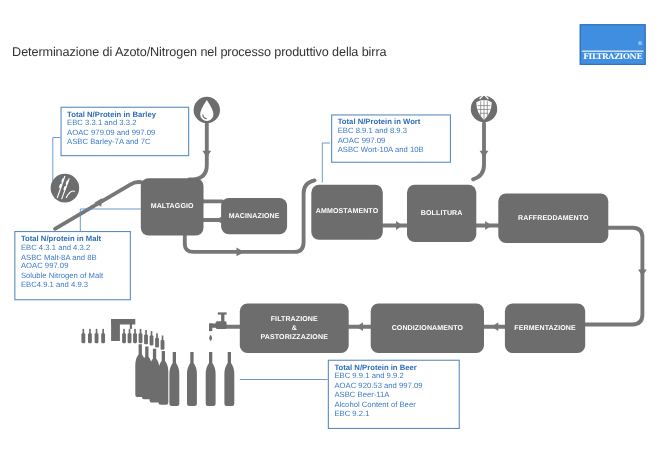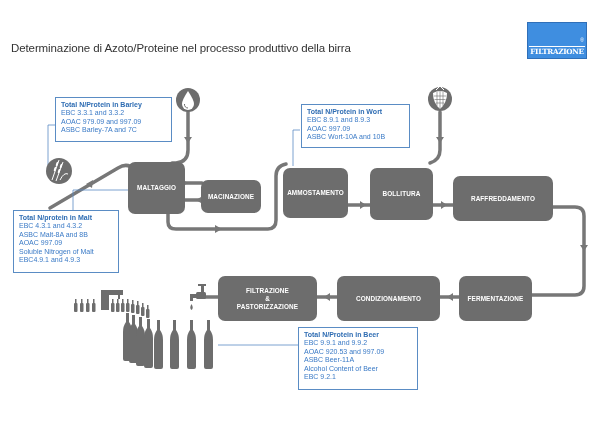--- a/index.html
+++ b/index.html
@@ -10,21 +10,21 @@
   .logo .sci { position: absolute; left: 1px; right: 1px; top: 23px; text-align: center; color: #fff; font-family: "DejaVu Serif", serif; font-weight: bold; font-size: 7.2px; letter-spacing: -0.3px; line-height: 10px; border-top: 1px solid #fff; }
   .logo .reg { position: absolute; right: 2px; top: 14px; color: #fff; font-size: 5px; }
   svg.diagram { position: absolute; left: 0; top: 0; }
   .step { position: absolute; background: #6d6d6d; border-radius: 7px; color: #fff; font-weight: bold; font-size: 6.4px; display: flex; align-items: center; justify-content: center; text-align: center; line-height: 8px; letter-spacing: 0.1px; }
   .infobox { position: absolute; border: 1px solid #5a8cc4; background: #fff; padding: 3px 5px; font-size: 7px; line-height: 8.4px; color: #3a7ac6; }
   .infobox .hd { font-weight: bold; color: #2f6db3; }
 </style>
 </head>
 <body>
 
-<div class="title">Determinazione di Azoto/Proteine nel processo produttivo della birra</div>
+<div class="title">Determinazione di Azoto/Nitrogen nel processo produttivo della birra</div>
 
 <div class="logo">
   <div class="reg">®</div>
   <div class="sci">FILTRAZIONE</div>
 </div>
 
 <svg class="diagram" width="600" height="421" viewBox="0 0 600 421">
   <g fill="none" stroke="#777" stroke-width="3.5" stroke-linecap="round" stroke-linejoin="round">
 
     <path d="M188 112 L188 150 Q188 162 176 163 L172 163"></path>

